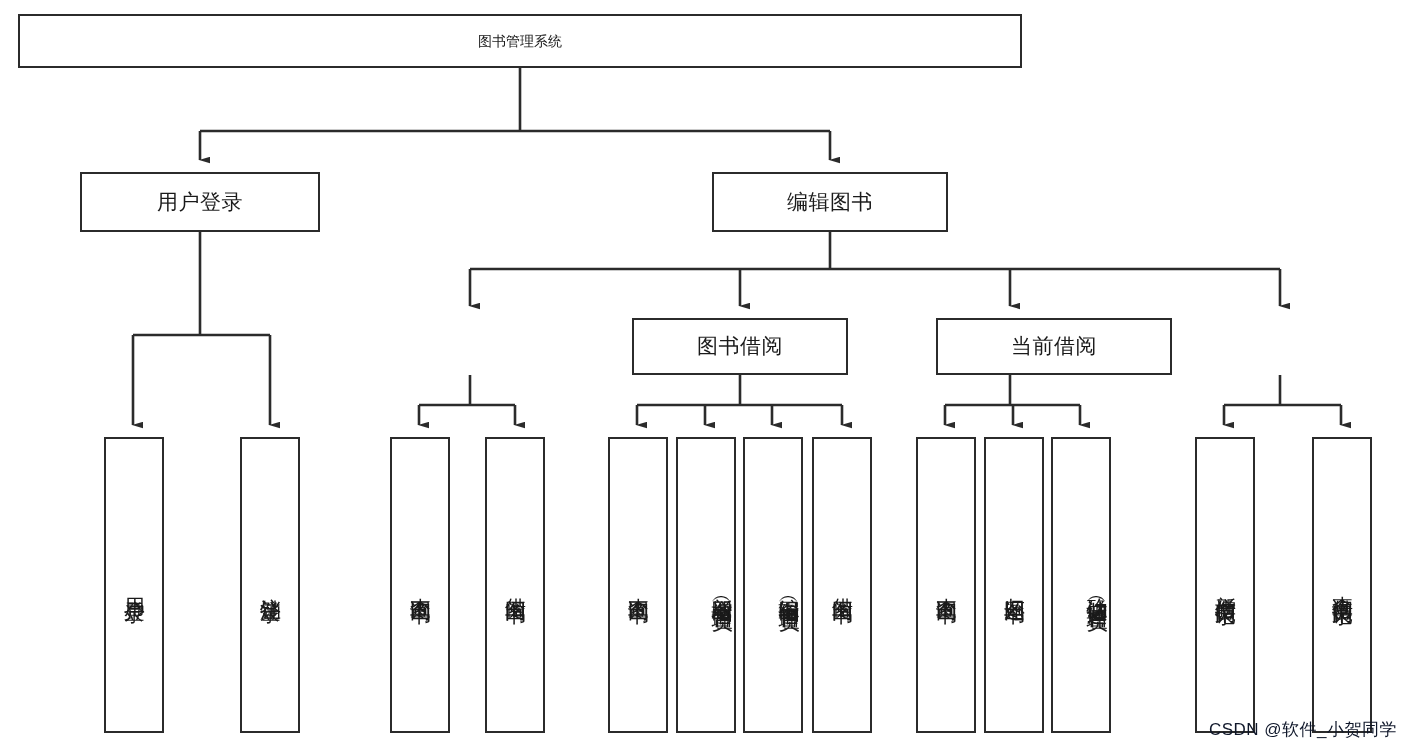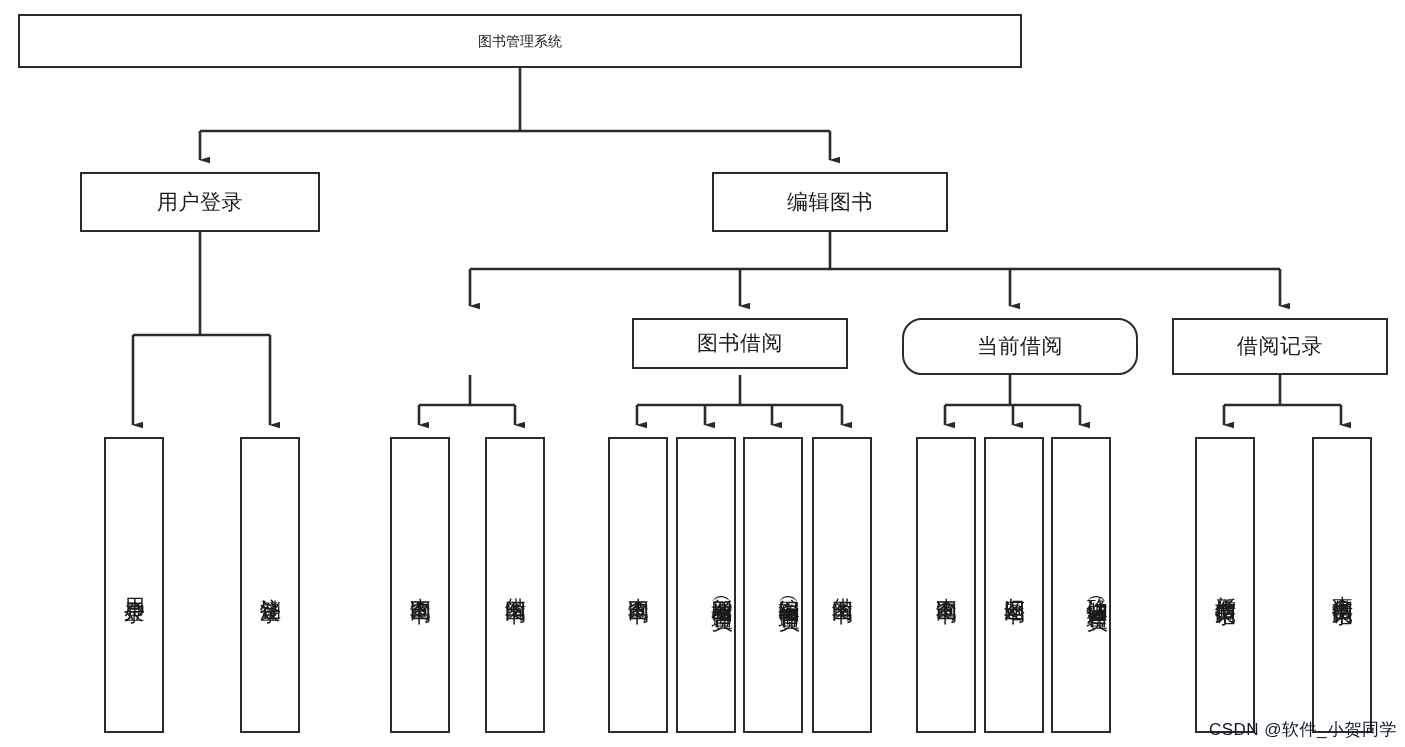--- a/index.html
+++ b/index.html
@@ -128,28 +128,25 @@
     <span>图书管理系统</span>
   </div>
 
   <div class="node node-h" style="left:80px; top:172px; width:240px; height:60px;">
     <span>用户登录</span>
   </div>
   <div class="node node-h" style="left:712px; top:172px; width:236px; height:60px;">
     <span>编辑图书</span>
   </div>
 
-  <div class="node node-h" style="left:632px; top:318px; width:216px; height:51px;">
+  <div class="node node-h" style="left:632px; top:318px; width:216px; height:57px;">
     <span>图书借阅</span>
   </div>
-  <div class="node node-h" style="left:902px; top:318px; width:236px; height:57px;border-radius:20px;">
+  <div class="node node-h" style="left:936px; top:318px; width:236px; height:57px;">
     <span>当前借阅</span>
-  </div>
-  <div class="node node-h" style="left:1172px; top:318px; width:216px; height:57px;">
-    <span>借阅记录</span>
   </div>
 
   <div class="node node-v v-center" style="left:104px; top:437px; width:60px; height:296px;">
     <span>用户登录</span>
   </div>
   <div class="node node-v v-center" style="left:240px; top:437px; width:60px; height:296px;">
     <span>注销登录</span>
   </div>
 
   <div class="node node-v v-center" style="left:390px; top:437px; width:60px; height:296px;">

